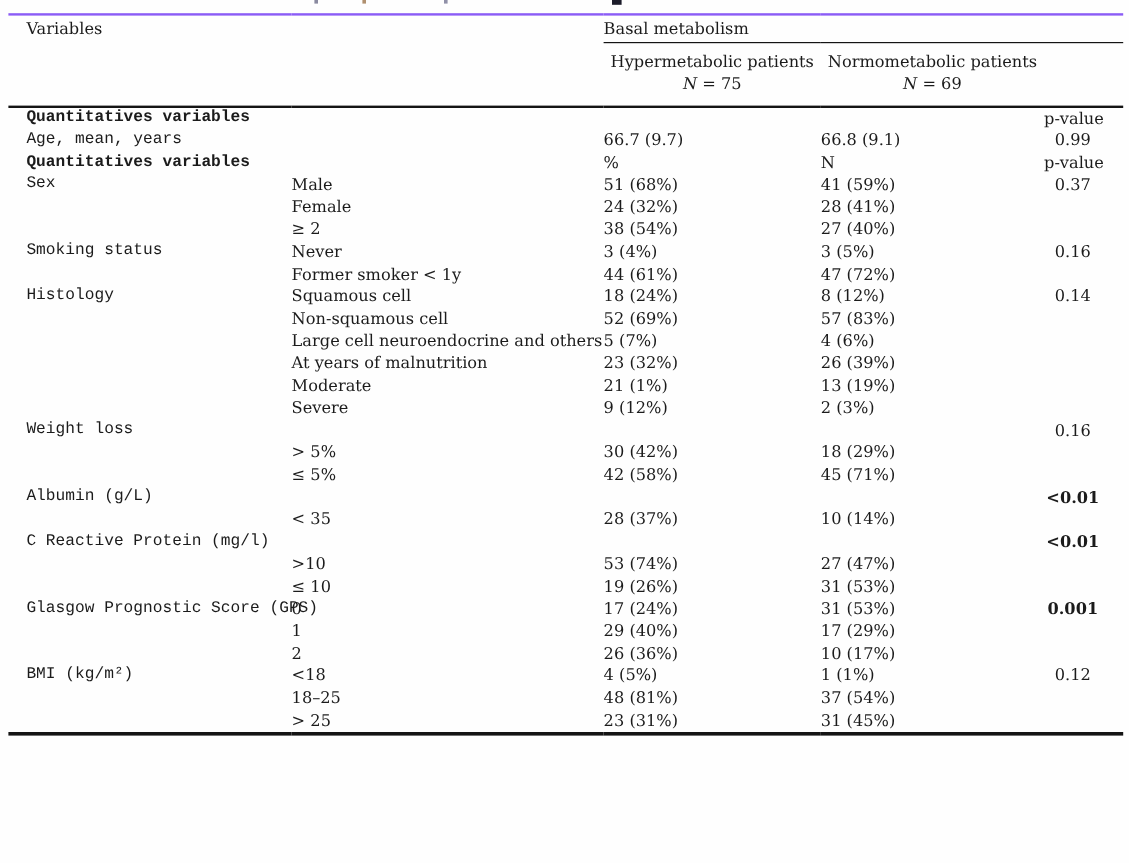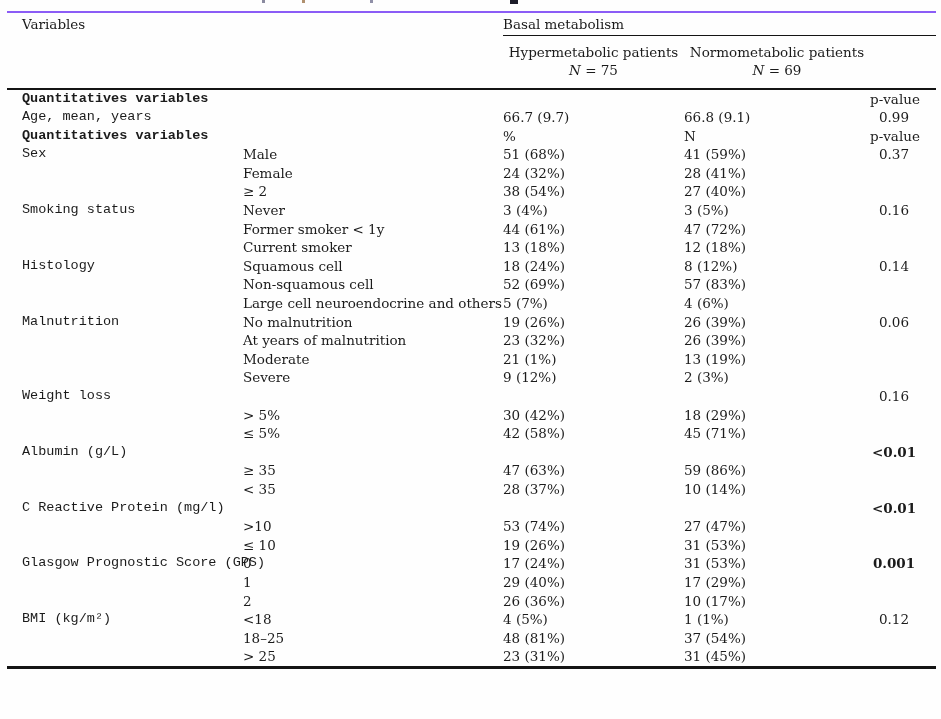--- a/index.html
+++ b/index.html
@@ -144,27 +144,20 @@
           <td>0.16</td>
         </tr>
         <tr>
           <td></td>
           <td>Former smoker &lt; 1y</td>
           <td>44 (61%)</td>
           <td>47 (72%)</td>
           <td></td>
         </tr>
         <tr>
-          <td></td>
-          <td>Current smoker</td>
-          <td>13 (18%)</td>
-          <td>12 (18%)</td>
-          <td></td>
-        </tr>
-        <tr>
           <td>Histology</td>
           <td>Squamous cell</td>
           <td>18 (24%)</td>
           <td>8 (12%)</td>
           <td>0.14</td>
         </tr>
         <tr>
           <td></td>
           <td>Non-squamous cell</td>
           <td>52 (69%)</td>
@@ -172,27 +165,20 @@
           <td></td>
         </tr>
         <tr>
           <td></td>
           <td>Large cell neuroendocrine and others</td>
           <td>5 (7%)</td>
           <td>4 (6%)</td>
           <td></td>
         </tr>
         <tr>
-          <td>Malnutrition</td>
-          <td>No malnutrition</td>
-          <td>19 (26%)</td>
-          <td>26 (39%)</td>
-          <td>0.06</td>
-        </tr>
-        <tr>
           <td></td>
           <td>At years of malnutrition</td>
           <td>23 (32%)</td>
           <td>26 (39%)</td>
           <td></td>
         </tr>
         <tr>
           <td></td>
           <td>Moderate</td>
           <td>21 (1%)</td>
@@ -226,27 +212,20 @@
           <td>42 (58%)</td>
           <td>45 (71%)</td>
           <td></td>
         </tr>
         <tr>
           <td>Albumin (g/L)</td>
           <td></td>
           <td></td>
           <td></td>
           <td class="b">&lt;0.01</td>
-        </tr>
-        <tr>
-          <td></td>
-          <td>≥ 35</td>
-          <td>47 (63%)</td>
-          <td>59 (86%)</td>
-          <td></td>
         </tr>
         <tr>
           <td></td>
           <td>&lt; 35</td>
           <td>28 (37%)</td>
           <td>10 (14%)</td>
           <td></td>
         </tr>
         <tr>
           <td>C Reactive Protein (mg/l)</td>

